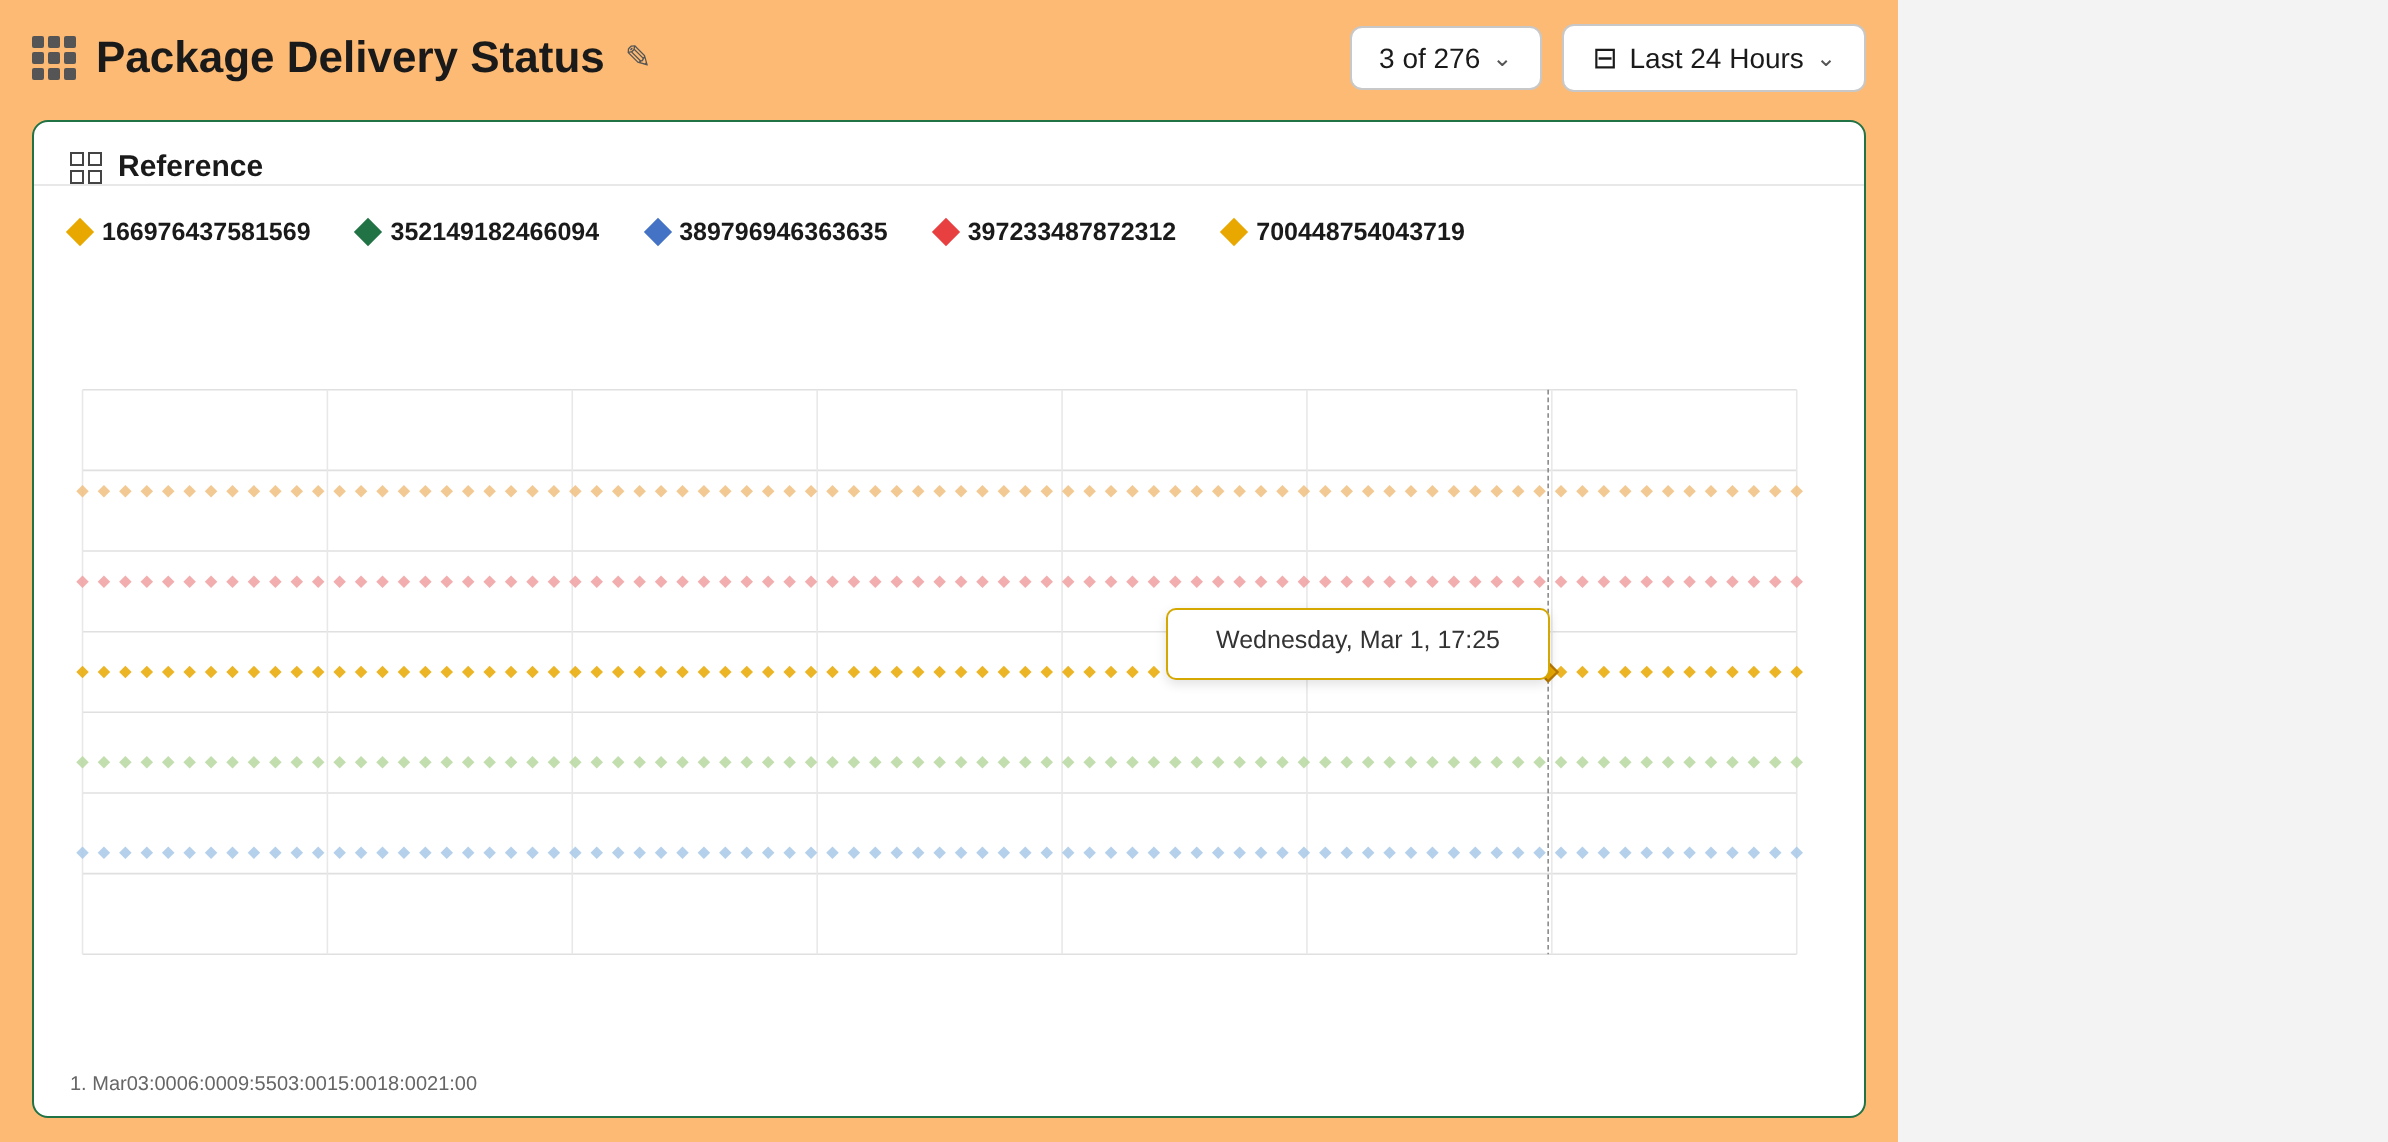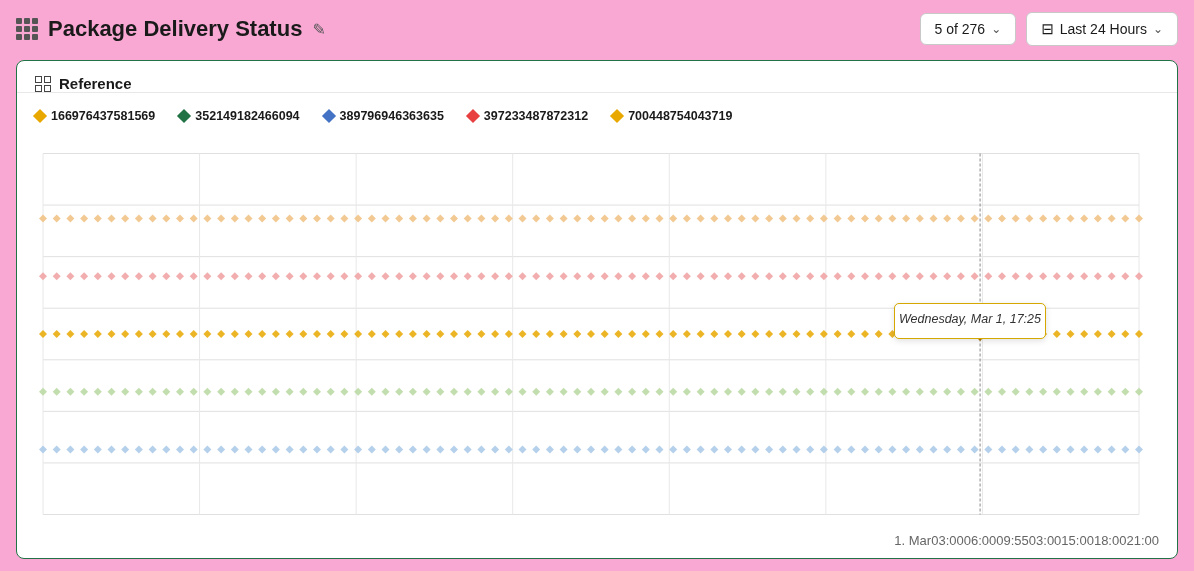--- a/index.html
+++ b/index.html
@@ -4,23 +4,23 @@
   <style>
     * { box-sizing: border-box; margin: 0; padding: 0; }
     body {
       font-family: 'Segoe UI', Arial, sans-serif;
       background: #f3f3f3;
       width: 1194px;
       height: 571px;
       overflow: hidden;
     }
     .app-container {
-      width: 1194px;
+      width: 949px;
       height: 571px;
-      background: #f9a8d4;
+      background: #fdba74;
       display: flex;
       flex-direction: column;
       padding: 12px 16px;
     }
     .header {
       display: flex;
       align-items: center;
       justify-content: space-between;
       margin-bottom: 14px;
     }
@@ -137,33 +137,32 @@
     .chart-svg-container {
       flex: 1;
       position: relative;
     }
     svg.chart {
       width: 100%;
       height: 100%;
     }
     .tooltip-box {
       position: absolute;
-      right: 113px;
+      right: 139px;
       top: 42%;
       background: #fff;
       border: 1.5px solid #d4a800;
       border-radius: 5px;
-      padding: 8px 4px;
+      padding: 8px 24px;
       font-size: 12.5px;
       color: #1a1a1a;
       white-space: nowrap;
       box-shadow: 0 2px 6px rgba(0,0,0,0.12);
       pointer-events: none;
       z-index: 10;
-      font-style: italic;
     }
     .tooltip-title {
       font-weight: 400;
       margin-bottom: 4px;
       color: #333;
     }
     .tooltip-row {
       display: flex;
       align-items: center;
       gap: 5px;
@@ -171,23 +170,23 @@
     .tooltip-dot {
       width: 8px; height: 8px;
       background: #e8a800;
       border-radius: 50%;
     }
     .tooltip-value {
       font-weight: 700;
     }
     .x-axis {
       display: flex;
-      justify-content: flex-end;
+      justify-content: flex-start;
       padding: 4px 0 0 0;
-      font-size: 13px;
+      font-size: 10px;
       color: #666;
     }
   </style>
 </head>
 <body>
 
 <div class="app-container">
 
   <div class="header">
     <div class="header-left">
@@ -200,21 +199,21 @@
           <span></span>
         <span></span>
           <span></span>
           <span></span>
       </div>
       <span class="page-title">Package Delivery Status</span>
       <span class="edit-icon">✎</span>
     </div>
     <div class="header-right">
       <button class="btn-control">
-        <span>5 of 276</span>
+        <span>3 of 276</span>
         <span class="chevron">⌄</span>
       </button>
       <button class="btn-control">
         <span style="font-size:15px;">⊟</span>
         <span>Last 24 Hours</span>
         <span class="chevron">⌄</span>
       </button>
     </div>
   </div>
 

